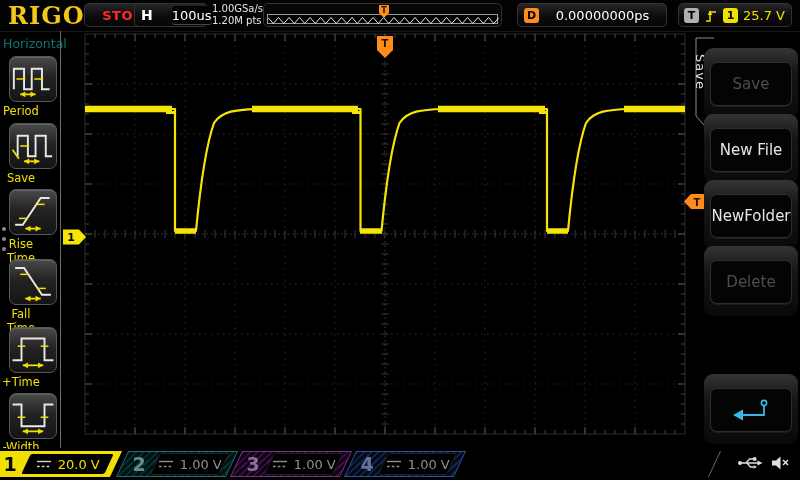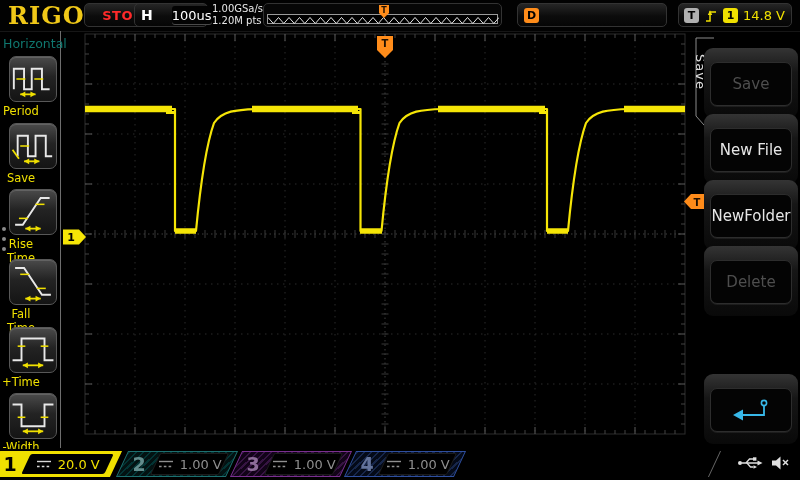--- a/index.html
+++ b/index.html
@@ -94,29 +94,30 @@
     </div>
     <div class="stripT">
       <svg width="12" height="15" viewBox="0 0 12 15">
         <polygon points="1,1 11,1 11,9 6,14 1,9" fill="#ff8c1a"></polygon>
         <text x="6" y="8.5" text-anchor="middle" font-size="8" font-weight="bold" fill="#201000">T</text>
       </svg>
     </div>
   </div>
   <div class="tb-box dbox">
     <span class="badge dbadge">D</span>
+    <span class="dval">0.00000000ps</span>
   </div>
   <div class="tb-box tbox">
     <span class="badge tbadge">T</span>
     <svg width="14" height="17" viewBox="0 0 14 17">
       <polyline points="2,14 6,14 6,5 12,5" fill="none" stroke="#f0e000" stroke-width="1.5"></polyline>
       <polygon points="3.8,8 8.2,8 6,3.2" fill="#f0e000"></polygon>
     </svg>
     <span class="badge chbadge1">1</span>
-    <span class="tlevel">14.8 V</span>
+    <span class="tlevel">25.7 V</span>
   </div>
 </div>
 
 <div class="sidebar">
   <div class="sidetitle">Horizontal</div>
 
   <div class="libtn" style="top:25px">
     <svg width="46" height="44" viewBox="0 0 36 34">
       <polyline points="3,25 3,9 11,9 11,25 17,25 17,9 25,9 25,25 31,25" fill="none" stroke="#e8e8e8" stroke-width="1.5"></polyline>
       <line x1="8" y1="29" x2="20" y2="29" stroke="#f0e000" stroke-width="1.4"></line>

